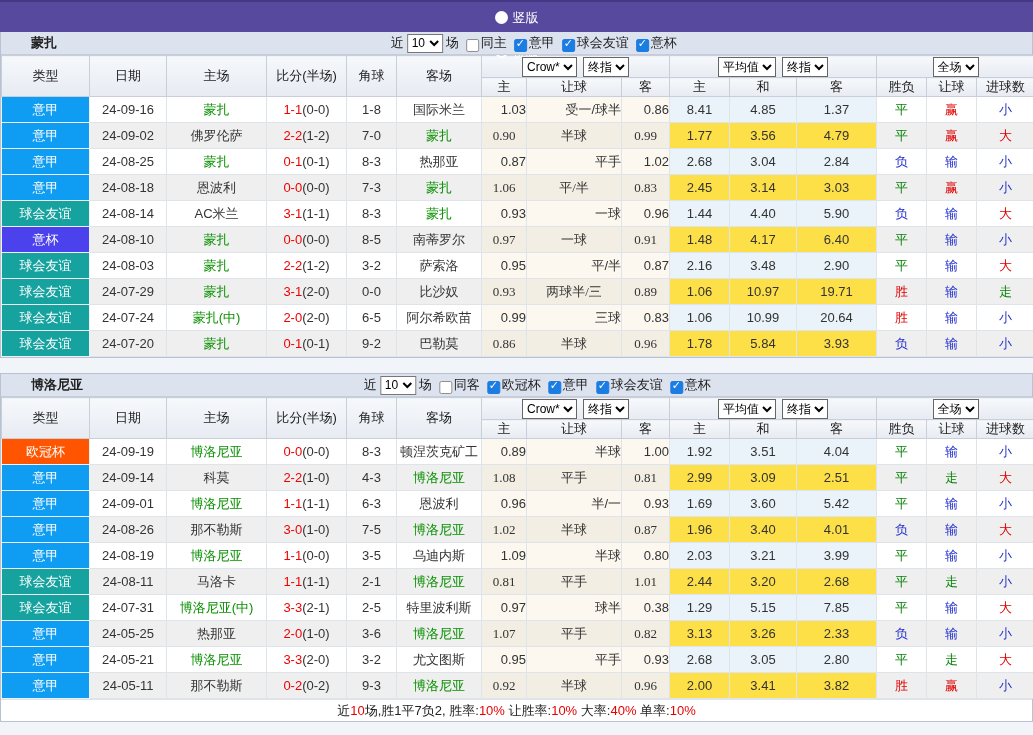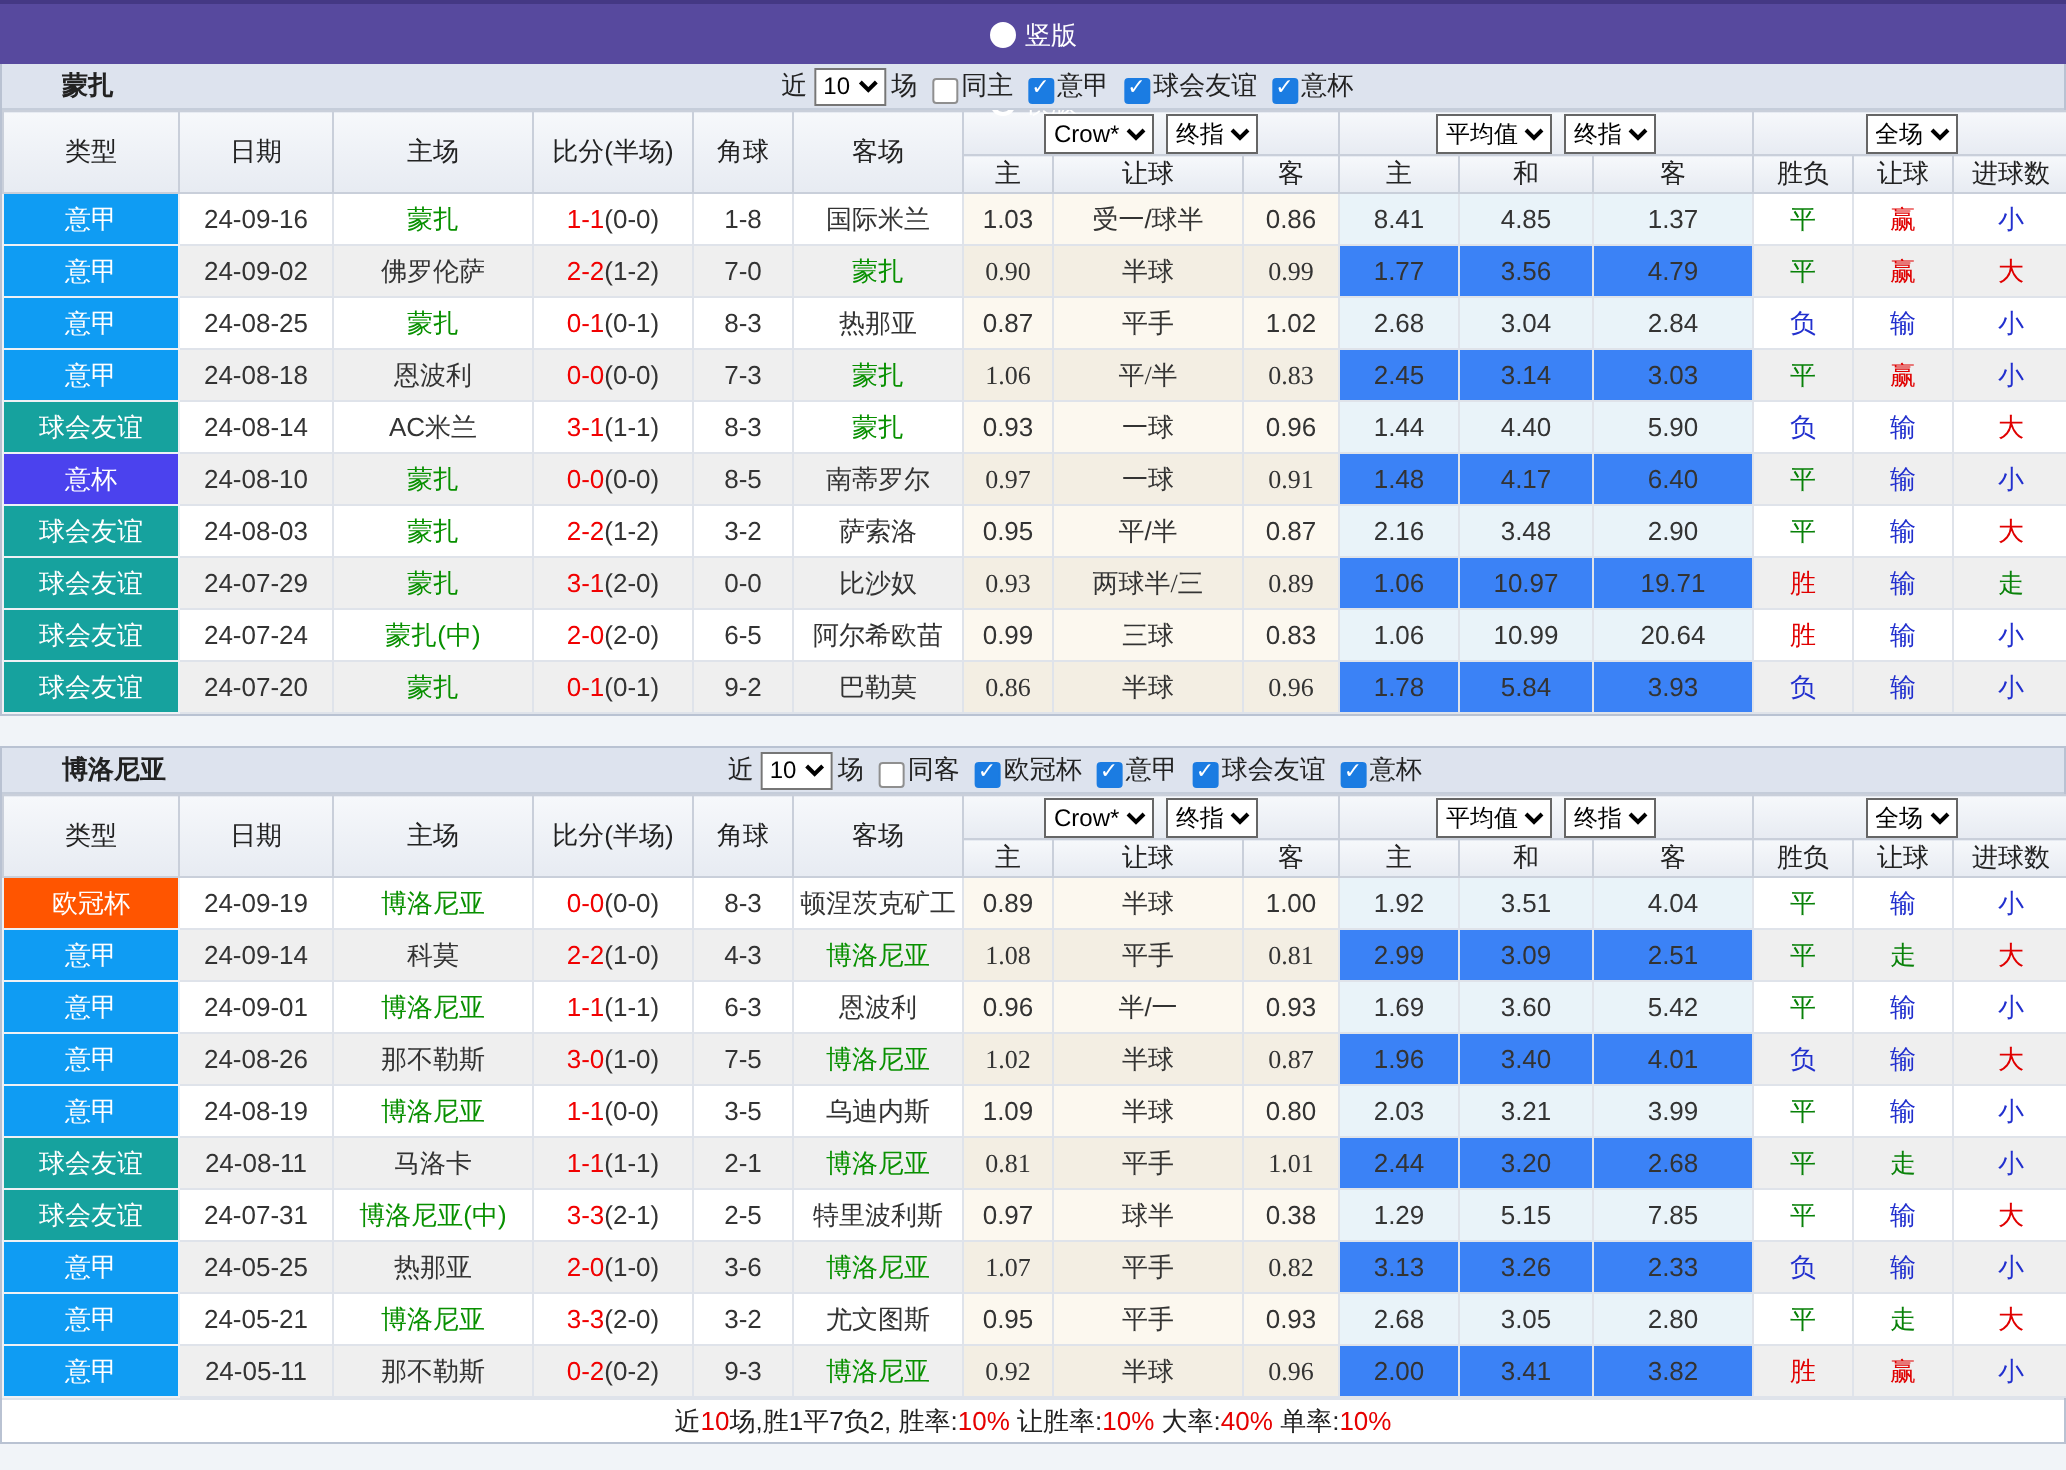--- a/index.html
+++ b/index.html
@@ -42,22 +42,22 @@
     background:linear-gradient(#f6f8fb,#e7ebf2);
     border:1px solid #c9cfda; font-weight:normal; color:#222; padding:0;
   }
   tr.selrow th { height:22px; }
   tr.subrow th { height:17px; font-size:13px; }
   thead select { height:20px; font-size:12px; border:1px solid #666; background:#fff; margin:0 3px; }
   tbody td { border:1px solid #dfe3ea; height:26px; text-align:center; color:#333; padding:0; overflow:hidden; white-space:nowrap; }
   tr.even td { background:#efefef; }
   tr.odd td { background:#fff; }
   td.type { color:#fff; border-color:#eef1f5; }
-  tr.odd td.crow { background:#fcf8ef; }  tr.even td.crow { background:#f3eee3;font-family:Liberation Serif, serif; }
-  tr.odd td.avg  { background:#e9f3f9; }  tr.even td.avg  { background:#3b82f6; }
+  tr.odd td.crow { background:#fcf8ef;text-align:right; }  tr.even td.crow { background:#f3eee3;font-family:Liberation Serif, serif; }
+  tr.odd td.avg  { background:#e9f3f9; }  tr.even td.avg  { background:#fde047; }
   .hl { color:#089000; }
   .ft { color:#f10000; }
   .summary { height:22px; line-height:21px; text-align:center; background:#fff;
              border-top:1px solid #dfe3ea; font-size:13px; color:#222; }
   .red { color:#e60000; }
 </style>
 </head>
 <body>
 
 <div class="topbar">

